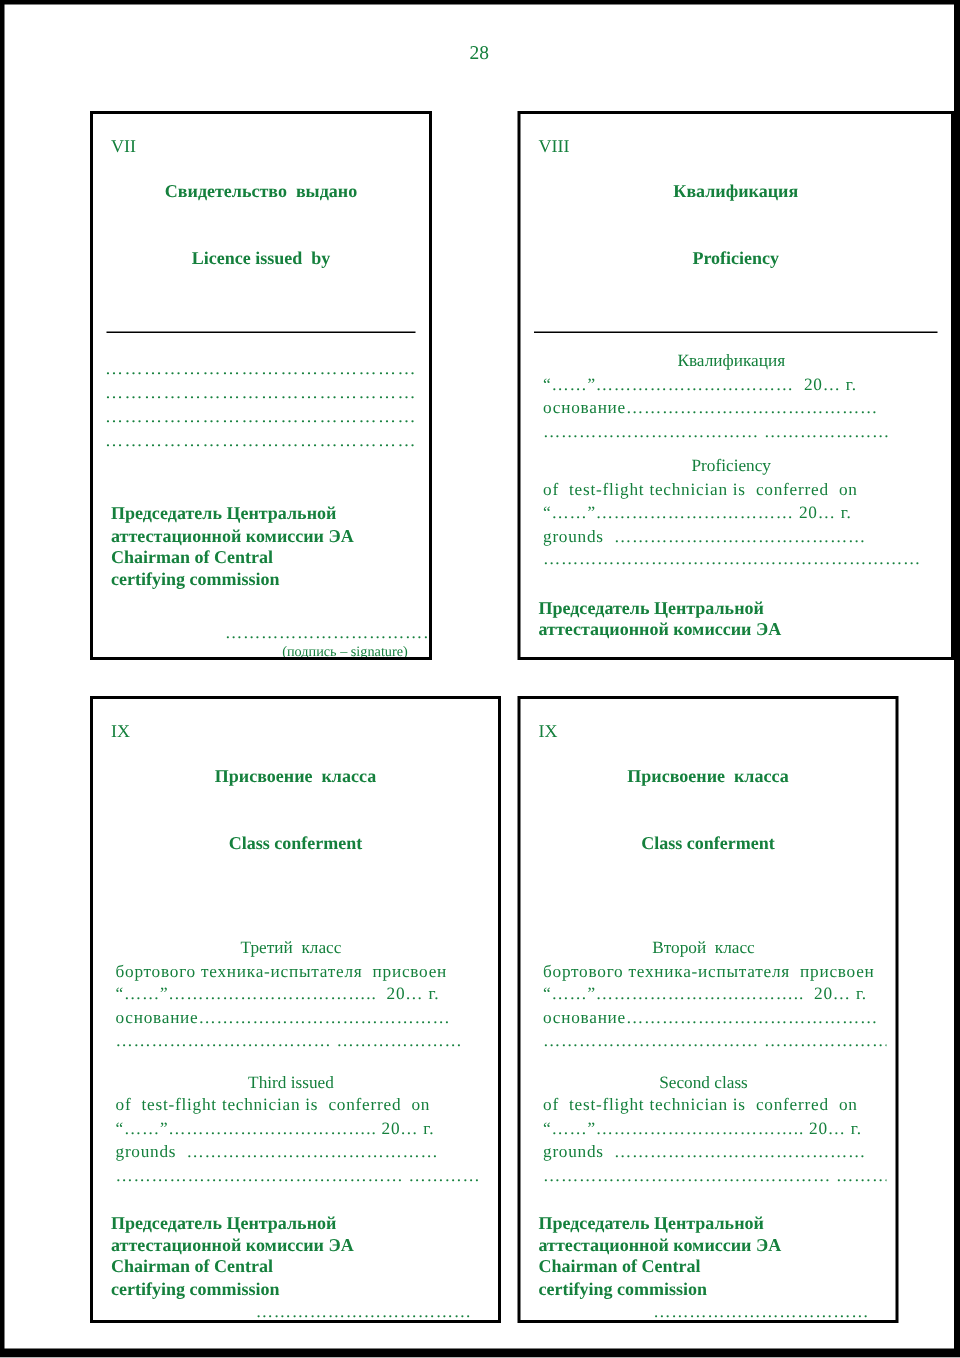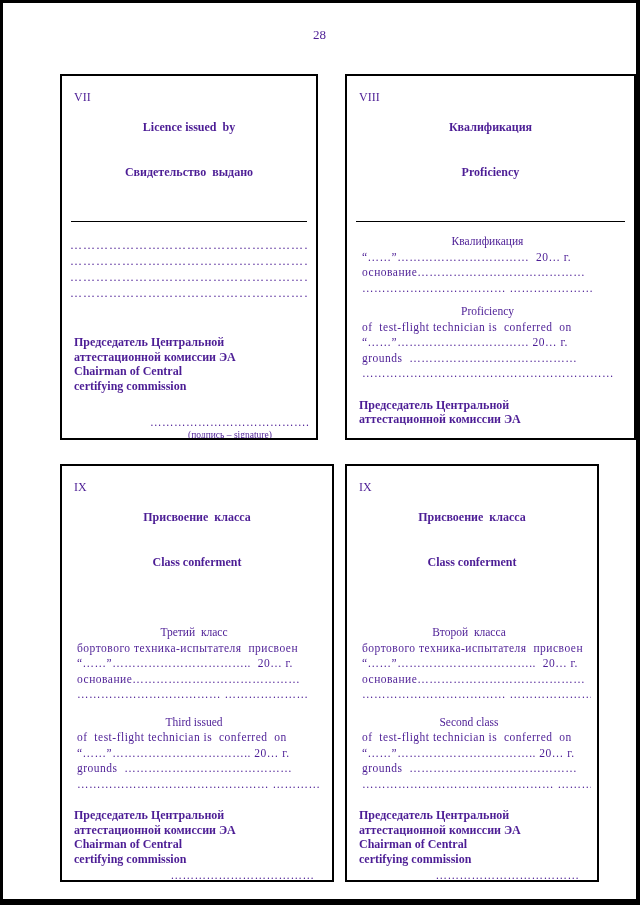--- a/index.html
+++ b/index.html
@@ -3,37 +3,37 @@
 <meta charset="utf-8">
 <style>
   * { box-sizing: border-box; margin: 0; padding: 0; }
   html, body { background: #e8e8e8; }
   body { width: 640px; height: 905px; }
   .page {
     position: relative;
     width: 640px; height: 905px;
     background: #ffffff;
     font-family: "Liberation Serif", serif;
-    color: #4c1d95;
+    color: #15803d;
     border: 3px solid #000;
     border-right-width: 4px;
     border-bottom-width: 6px;
     overflow: hidden;
   }
   .page-number {
     position: absolute; top: 24px; left: 0; right: 0;
     text-align: center; font-size: 13px;
   }
   .box {
     position: absolute;
     border: 2px solid #000;
     background: #fff;
     overflow: hidden;
   }
-  .box-vii   { left: 57px;  top: 71px;  width: 258px; height: 366px; }
+  .box-vii   { left: 57px;  top: 71px;  width: 228px; height: 366px; }
   .box-viii  { left: 342px; top: 71px;  width: 291px; height: 366px; }
   .box-ix-a  { left: 57px;  top: 461px; width: 274px; height: 418px; }
   .box-ix-b  { left: 342px; top: 461px; width: 254px; height: 418px; }
 
   .box-head { position: relative; margin-top: 14px; }
   .roman { position: absolute; left: 12px; top: 0; font-size: 12px; }
   .title { text-align: center; font-weight: bold; font-size: 12px; line-height: 15px; white-space: pre; }
 
   .rule { height: 0; border-top: 1.5px solid #000; margin: 11px 9px 0 9px; }
 
@@ -66,22 +66,22 @@
 </head>
 <body>
 
 <div class="page">
   <div class="page-number">28</div>
 
   <div class="box box-vii">
     <div class="box-head">
       <span class="roman">VII</span>
       <div class="title">
+        <div>Свидетельство  выдано</div>
         <div>Licence issued  by</div>
-        <div>Свидетельство  выдано</div>
       </div>
     </div>
     <div class="rule"></div>
     <div class="blanks">
       <div class="dotline">……………………………………………………………………………………</div>
       <div class="dotline">……………………………………………………………………………………</div>
       <div class="dotline">……………………………………………………………………………………</div>
       <div class="dotline">……………………………………………………………………………………</div>
     </div>
     <div class="chairman chairman-vii">
@@ -160,21 +160,21 @@
 
   <div class="box box-ix-b">
     <div class="box-head">
       <span class="roman">IX</span>
       <div class="title">
         <div>Присвоение  класса</div>
         <div>Class conferment</div>
       </div>
     </div>
     <div class="body mt34">
-      <div class="center-line">Второй  класса</div>
+      <div class="center-line">Второй  класс</div>
       <div class="line">бортового техника-испытателя  присвоен</div>
       <div class="line">“……”……………………………..  20… г.</div>
       <div class="line">основание……………………………………</div>
       <div class="line">……………………………… …………………</div>
       <div class="center-line mt12">Second class</div>
       <div class="line">of  test-flight technician is  conferred  on</div>
       <div class="line">“……”…………………………….. 20… г.</div>
       <div class="line">grounds  ……………………………………</div>
       <div class="line">………………………………………… …………</div>
     </div>

